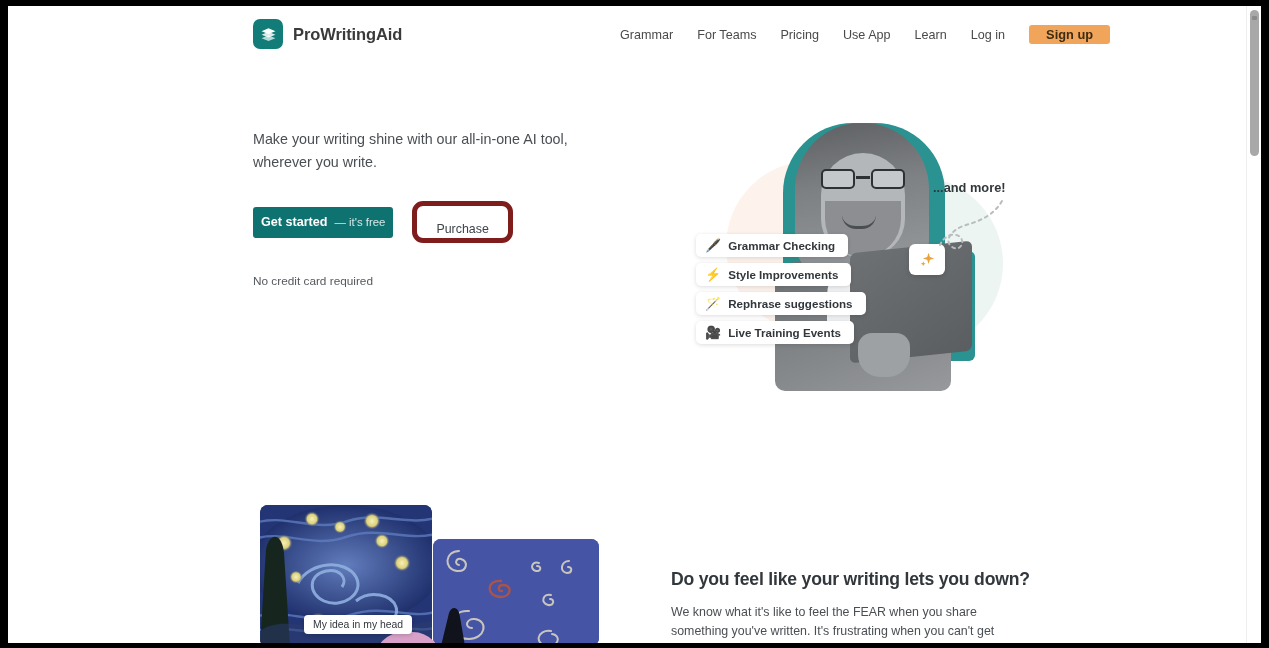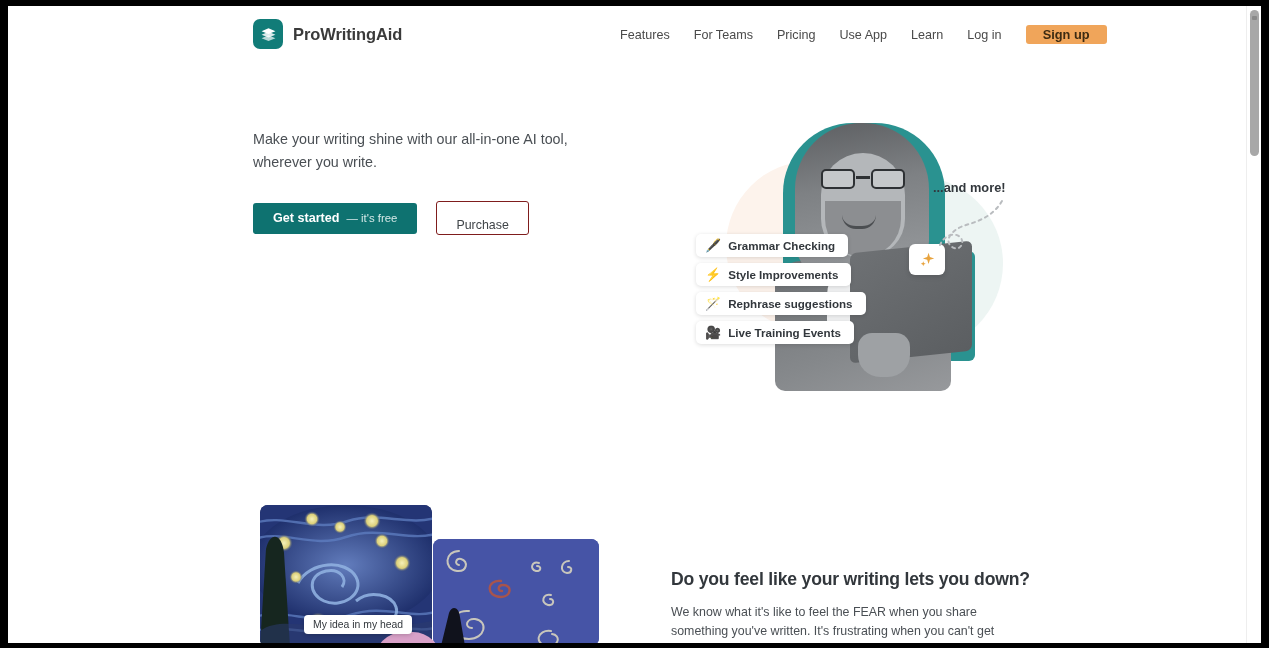--- a/index.html
+++ b/index.html
@@ -144,43 +144,43 @@
   #hero-cta-row {
     margin-top: 27px;
     display: flex;
     align-items: center;
     gap: 19px;
   }
   #get-started-button {
     background: #0e7270;
     border: none;
     border-radius: 3px;
-    padding: 0 20px;
+    padding: 0 8px;
     height: 31px;
     display: flex;
     align-items: center;
     gap: 7px;
     cursor: pointer;
     font-family: "Liberation Sans", sans-serif;
   }
   #get-started-label {
     color: #ffffff;
     font-size: 12.6px;
     font-weight: bold;
     white-space: nowrap;
   }
   #get-started-note {
     color: #d6e9e8;
     font-size: 11.4px;
     white-space: nowrap;
   }
   #purchase-button {
     background: #ffffff;
-    border: 1px solid #7f1d1d;
-    border-radius: 3px;
+    border: 5px solid #7f1d1d;
+    border-radius: 11px;
     height: 31px;
     padding: 16px 19px;
     color: #3f4448;
     font-size: 12.4px;
     cursor: pointer;
     white-space: nowrap;
     font-family: "Liberation Sans", sans-serif;
   }
   #no-credit-note {
     margin-top: 31px;
@@ -445,21 +445,21 @@
           <svg width="19" height="19" viewBox="0 0 24 24" aria-hidden="true">
             <path d="M3.2 7.8 L12 4.2 L20.8 7.8 L12 11.4 Z" fill="#ffffff"></path>
             <path d="M3.2 12.2 L12 8.6 L20.8 12.2 L12 15.8 Z" fill="#ffffff" opacity="0.85"></path>
             <path d="M3.2 16.6 L12 13.0 L20.8 16.6 L12 20.2 Z" fill="#ffffff" opacity="0.7"></path>
           </svg>
         </span>
         <span id="brand-name">ProWritingAid</span>
       </a>
 
       <nav id="nav">
-        <a class="nav-link" href="#">Features</a>
+        <a class="nav-link" href="#">Grammar</a>
         <a class="nav-link" href="#">For Teams</a>
         <a class="nav-link" href="#">Pricing</a>
         <a class="nav-link" href="#">Use App</a>
         <a class="nav-link" href="#">Learn</a>
         <a class="nav-link" href="#">Log in</a>
         <button id="signup-button">Sign up</button>
       </nav>
 
     </div>
 
@@ -467,20 +467,21 @@
       <p id="hero-subtitle">Make your writing shine with our all-in-one AI tool, wherever you write.</p>
 
       <div id="hero-cta-row">
         <button id="get-started-button">
           <span id="get-started-label">Get started</span>
           <span id="get-started-note">— it's free</span>
         </button>
         <button id="purchase-button">Purchase</button>
       </div>
 
+      <div id="no-credit-note">No credit card required</div>
     </div>
 
     <div id="hero-illustration">
 
       <div class="blob" id="blob-peach"></div>
       <div class="blob" id="blob-mint"></div>
 
       <div id="teal-silhouette"></div>
       <div id="teal-laptop-edge"></div>
 

